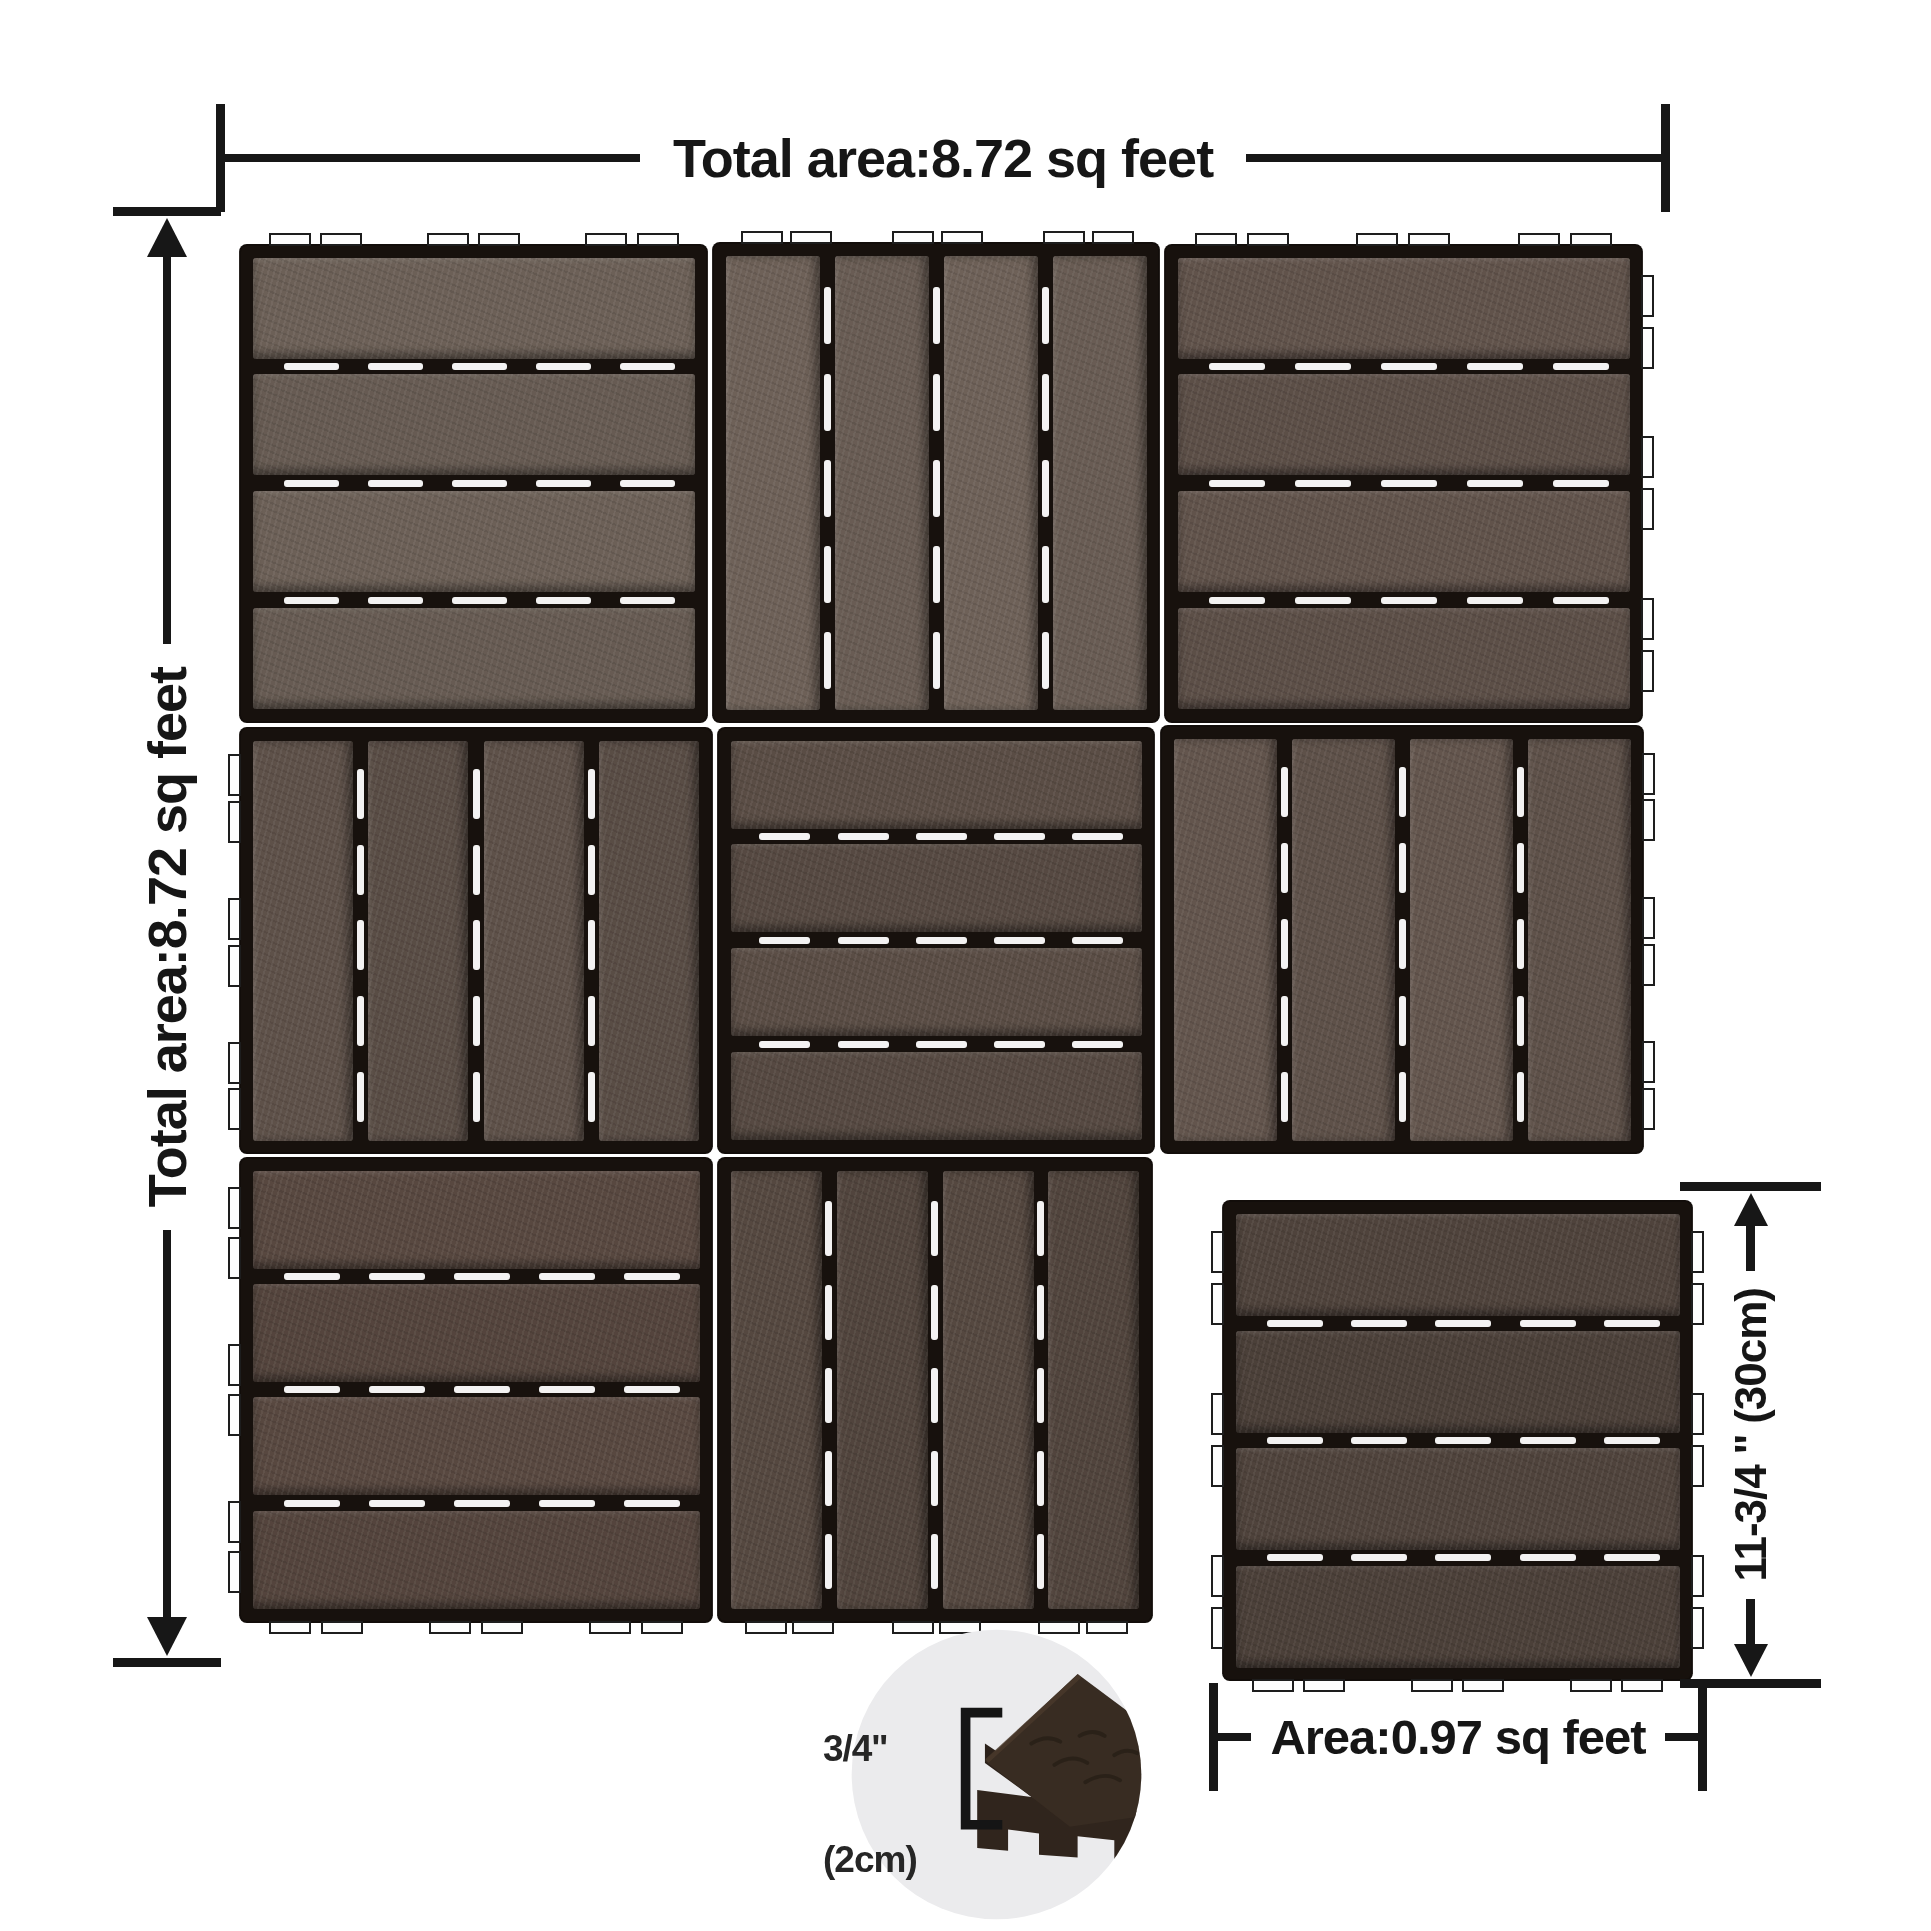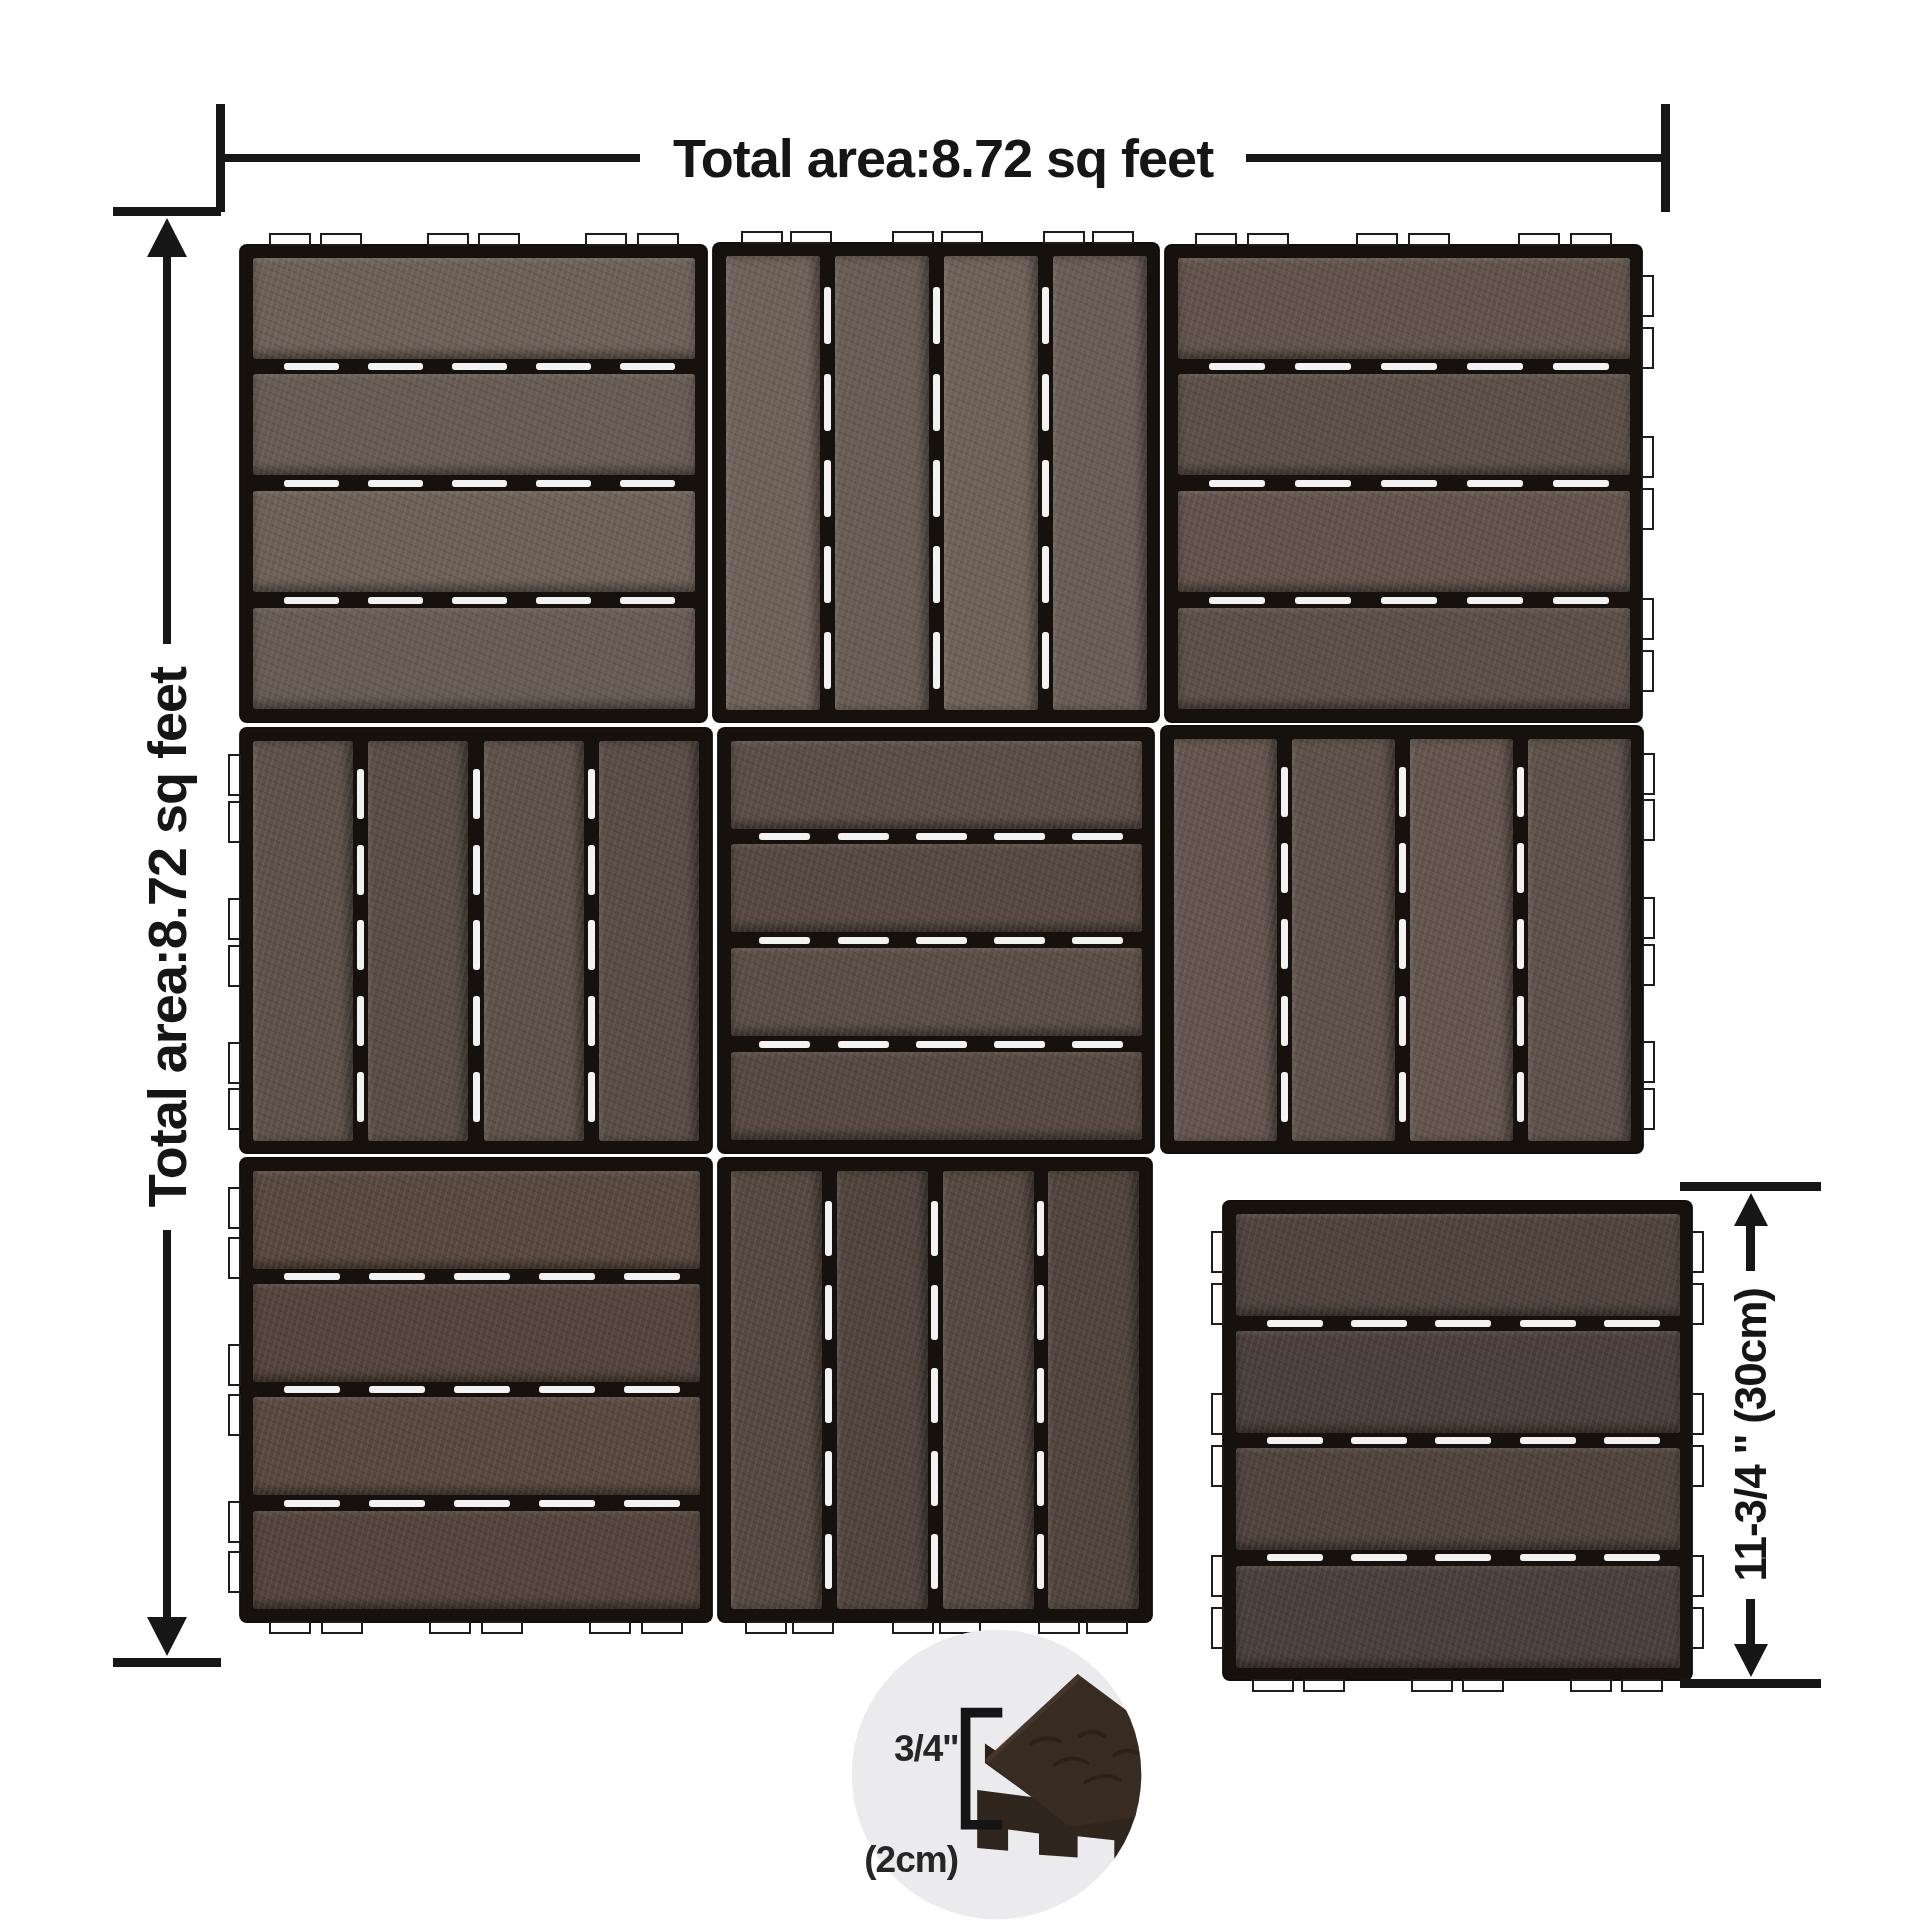--- a/index.html
+++ b/index.html
@@ -34,21 +34,21 @@
   .arrow-down.sm{border-left-width:17.4px;border-right-width:17.4px;border-top-width:33px;}
   .dim-text{font-size:54px;letter-spacing:-1px;color:#161616;white-space:nowrap;flex:0 0 auto;}
   .dim-text.h{margin:0 33px;}
   .vtext{writing-mode:vertical-rl;transform:rotate(180deg);margin:23px 0;}
   .vtext.sm{font-size:44px;margin:17.4px 0;}
   .atext{font-size:49px;margin:0 19.3px;}
 
   
   #inset{position:absolute;left:842px;top:1620px;width:309px;height:309px;}
   #inset svg{position:absolute;inset:0;}
-  .inset-label{position:absolute;left:823px;width:135px;text-align:right;font-size:37px;
+  .inset-label{position:absolute;left:823px;width:135px;text-align:left;font-size:37px;
                color:#262626;letter-spacing:-1px;}
 </style>
 </head>
 <body>
 
 <div id="stage">
 
   <div id="tile-grid">
       <div class="tile" style="left: 241px; top: 246px; width: 465px; height: 475px;">
         <div class="slat slat-h" style="background: rgb(108, 96, 87); left: 11.6px; width: 442px; top: 11.6px; height: 101px;"></div>
@@ -334,20 +334,27 @@
   <div class="dim-col" style="left:1680px;top:1182px;width:141px;height:506px;">
     <div class="tick-h wide"></div>
     <div class="arrow-up sm"></div>
     <div class="vline"></div>
     <div class="dim-text vtext sm">11-3/4 '' (30cm)</div>
     <div class="vline"></div>
     <div class="arrow-down sm"></div>
     <div class="tick-h wide"></div>
   </div>
 
+  <div class="dim-row" style="left:1209px;top:1680px;width:498px;height:114px;">
+    <div class="tick-v"></div>
+    <div class="hline"></div>
+    <div class="dim-text atext">Area:0.97 sq feet</div>
+    <div class="hline"></div>
+    <div class="tick-v"></div>
+  </div>
 
   <div id="inset">
     <svg viewBox="0 0 320 320">
       <defs>
           <clipPath id="cclip">
             <circle cx="160" cy="160" r="150"></circle>
           </clipPath>
         </defs>
       <circle cx="160" cy="160" r="150" fill="#ebebed"></circle>
       <g clip-path="url(#cclip)">

